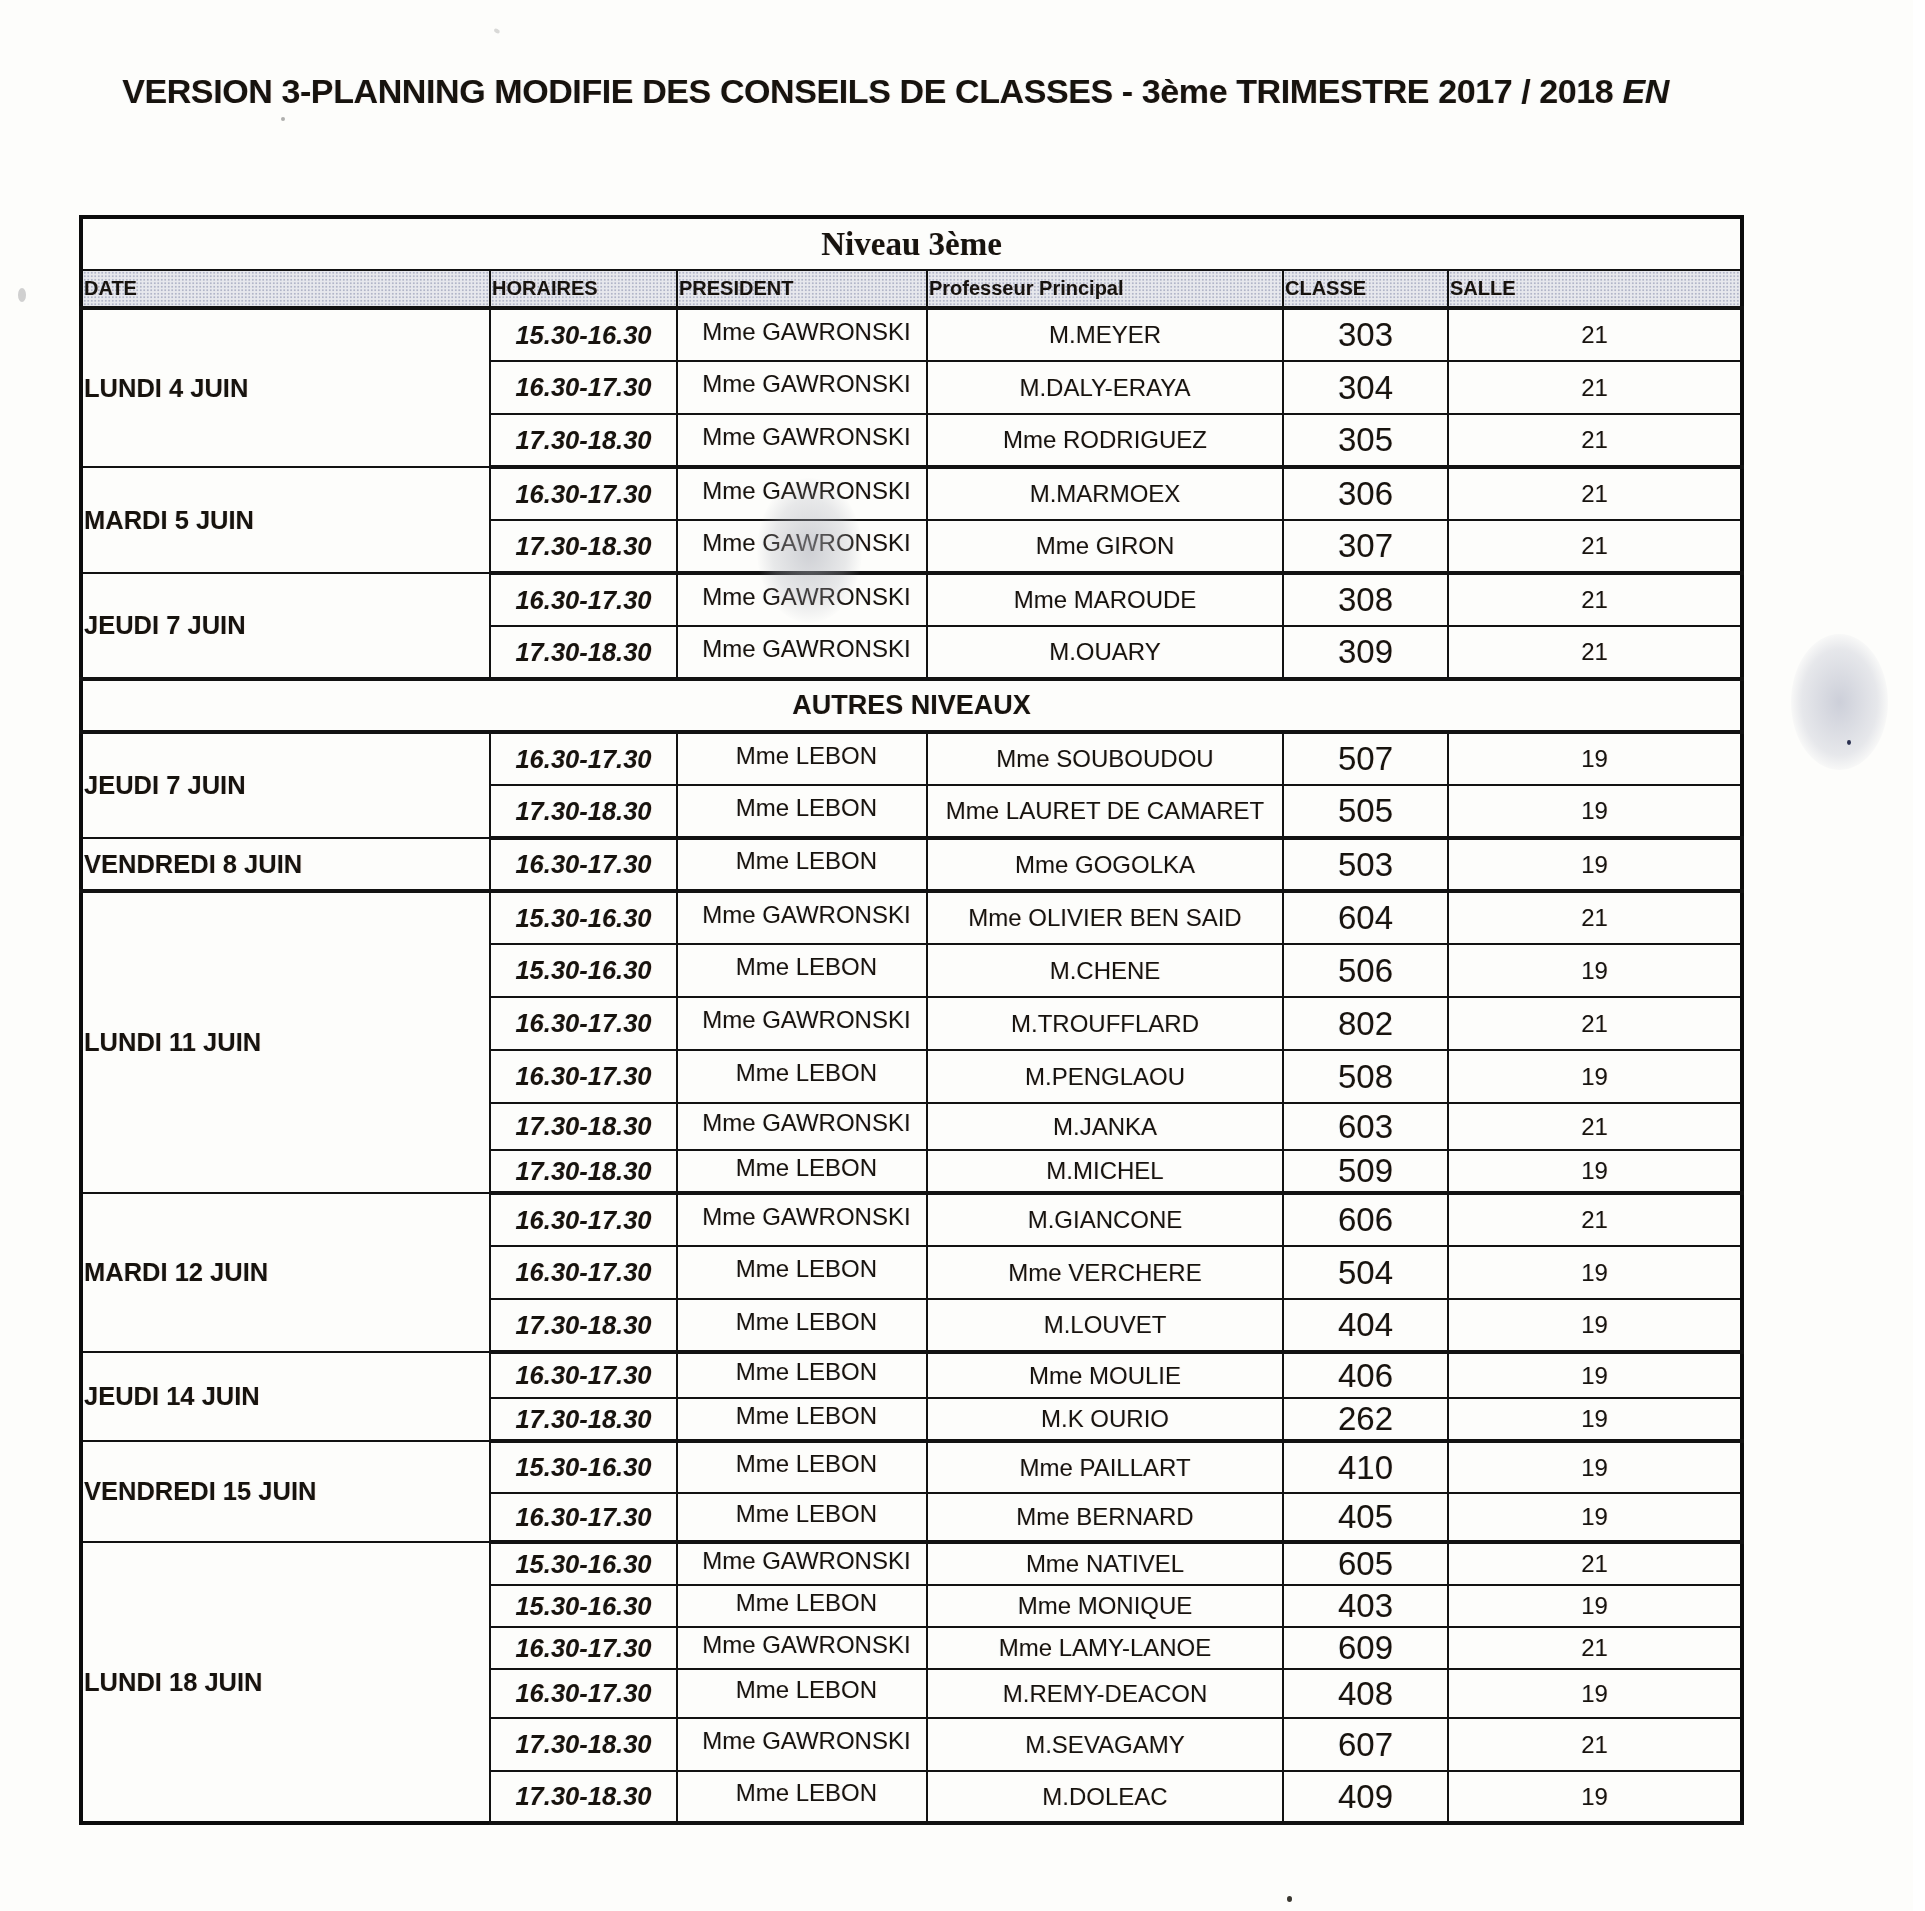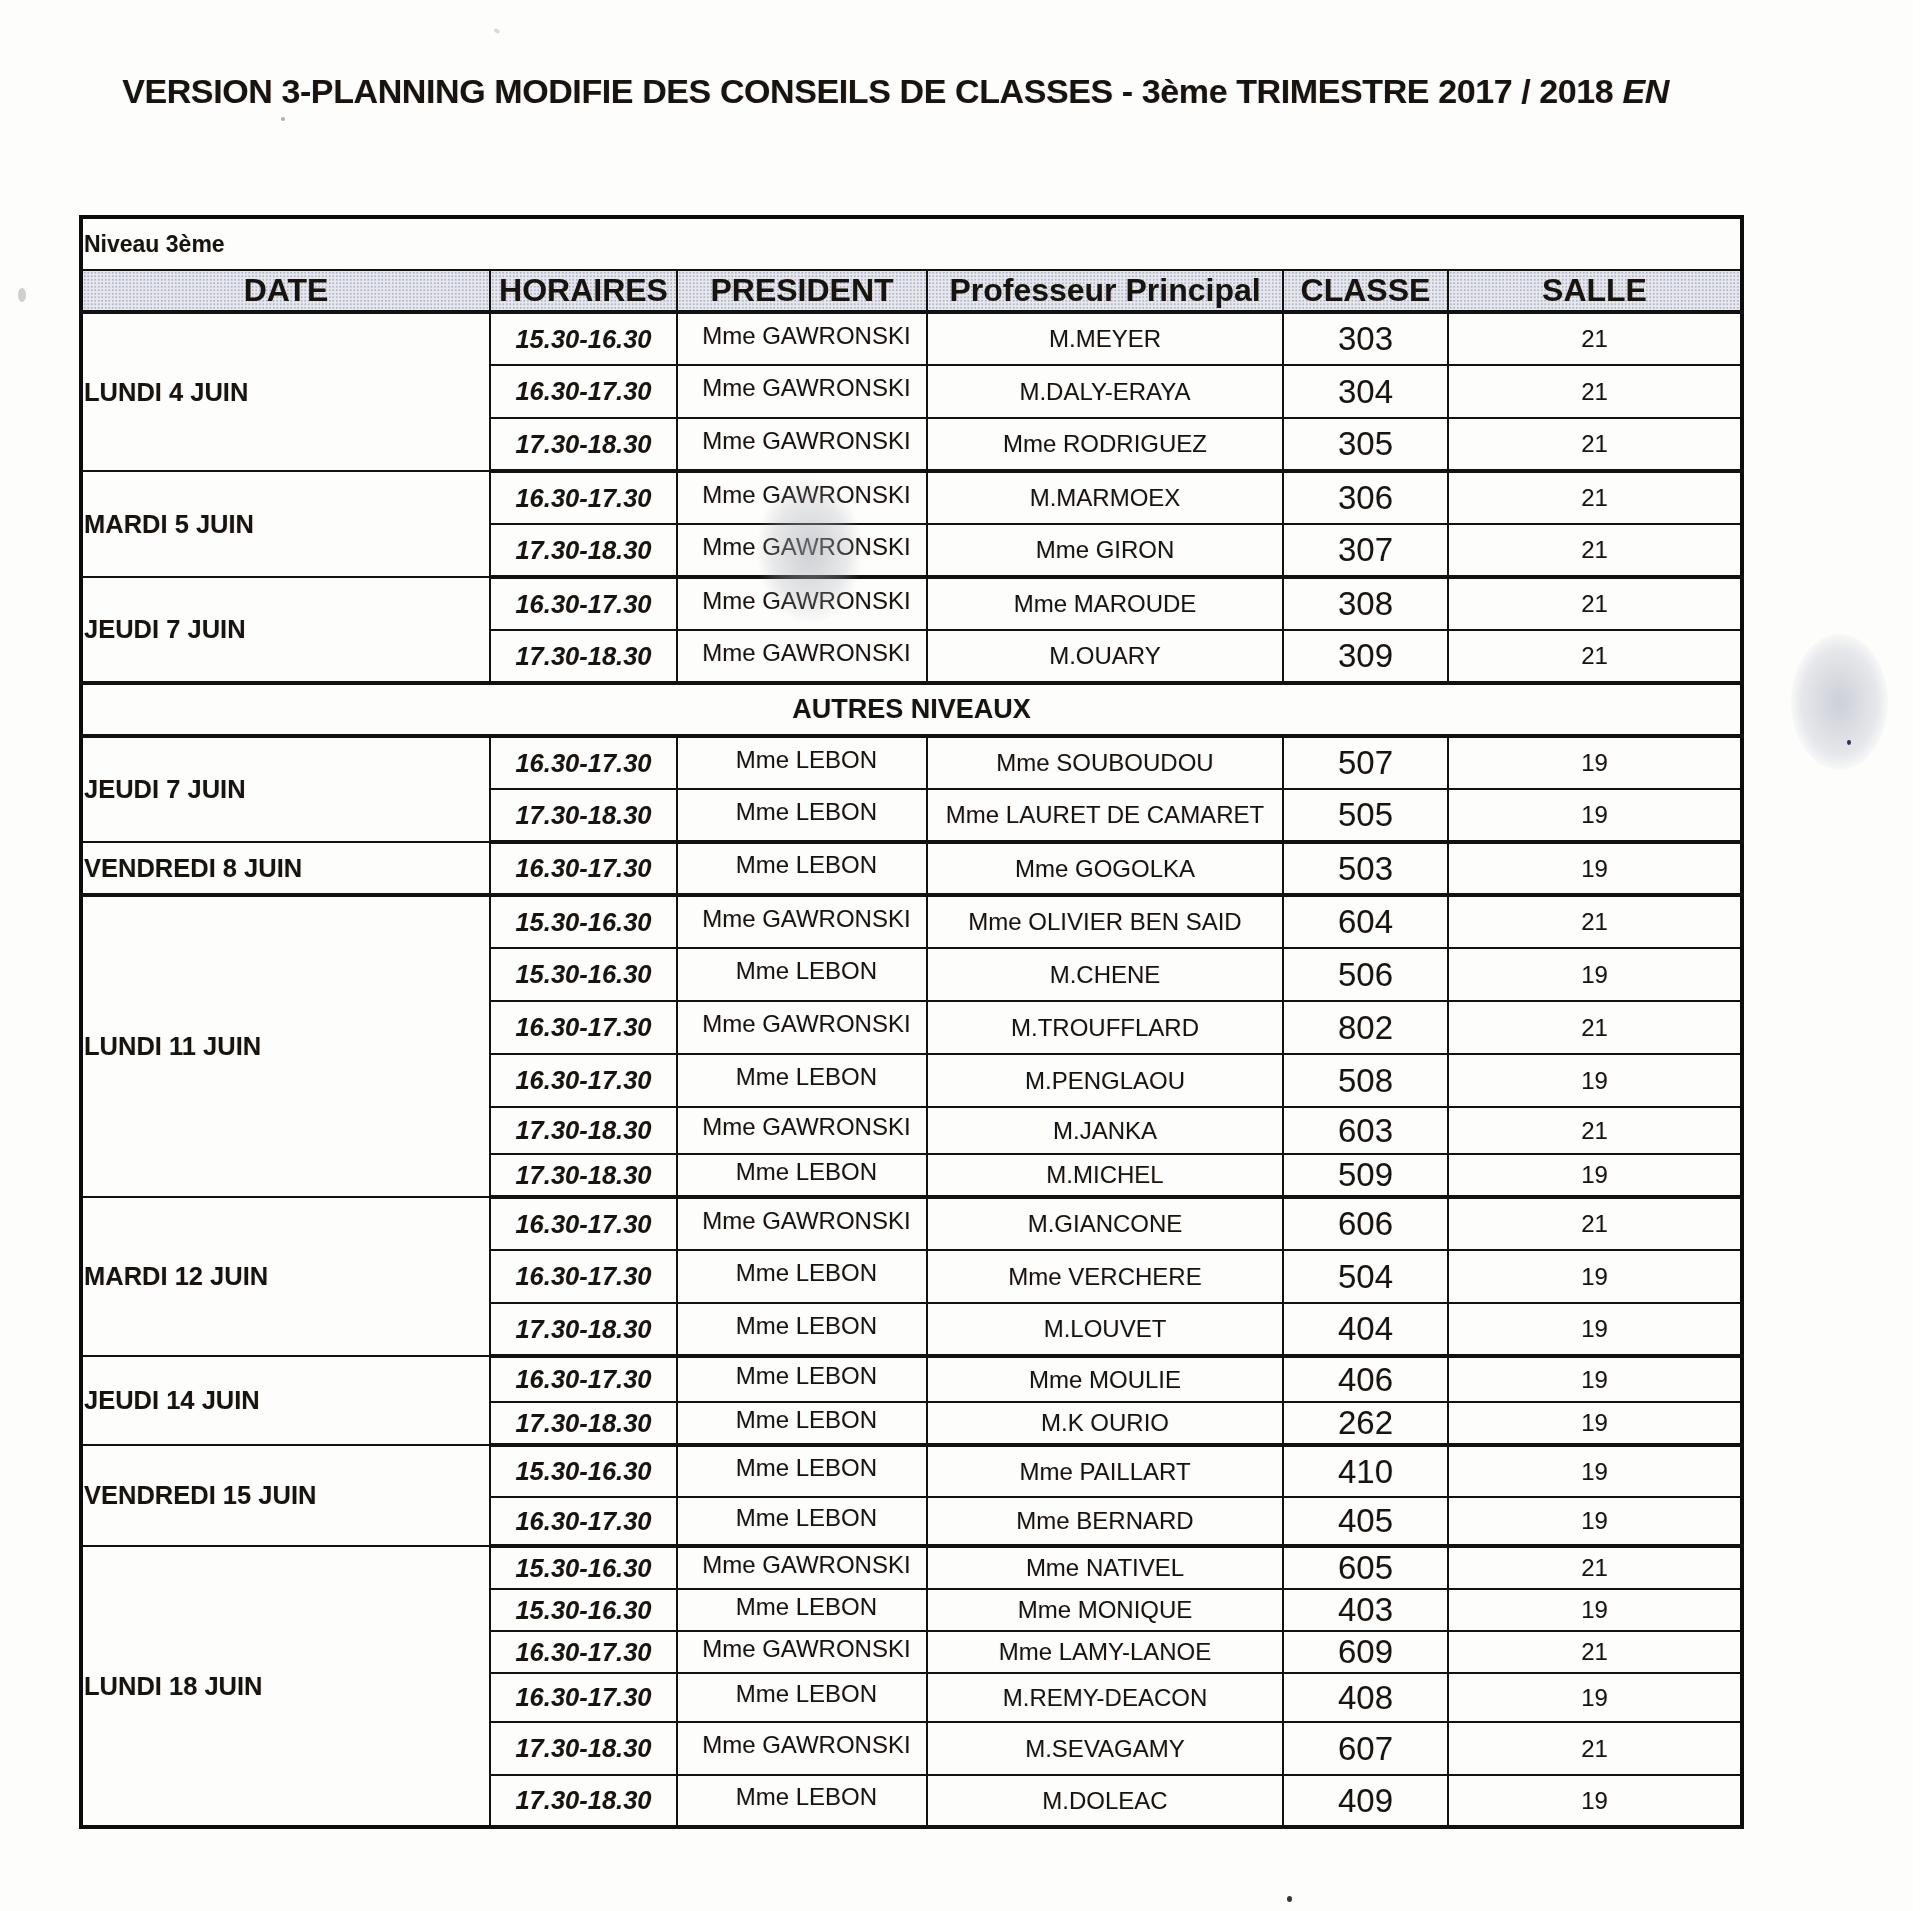--- a/index.html
+++ b/index.html
@@ -35,25 +35,26 @@
     background:transparent;
   }
   table.schedule td {
     border:2.6px solid #121212;
     overflow:hidden;
     vertical-align:middle;
     text-shadow:0.9px 0 0 rgba(185,60,25,0.08), -0.9px 0 0 rgba(30,90,170,0.08);
   }
   table.schedule { border:4.4px solid #0c0c0c; }
   tr.caption-main td {
-    font-size:23px; font-weight:bold; 
+    font-size:33px; font-weight:bold; text-align:center;
     border-bottom-width:2.6px;
+    font-family:Liberation Serif, serif;
   }
   tr.col-header-row td {
-    font-size:32px; font-weight:bold; text-align:center;
+    font-size:20px; font-weight:bold; text-align:left;
     background-color:#e7e8ed;
     background-image:radial-gradient(circle, rgba(95,105,145,0.40) 0.9px, rgba(0,0,0,0) 1.3px);
     background-size:3.5px 3.5px;
     border-top-width:2.6px;
     border-bottom-width:4.4px;
   }
   tr.caption-sub td {
     font-size:27px; font-weight:bold; text-align:center;
     border-top-width:4.4px; border-bottom-width:4.4px;
   }

